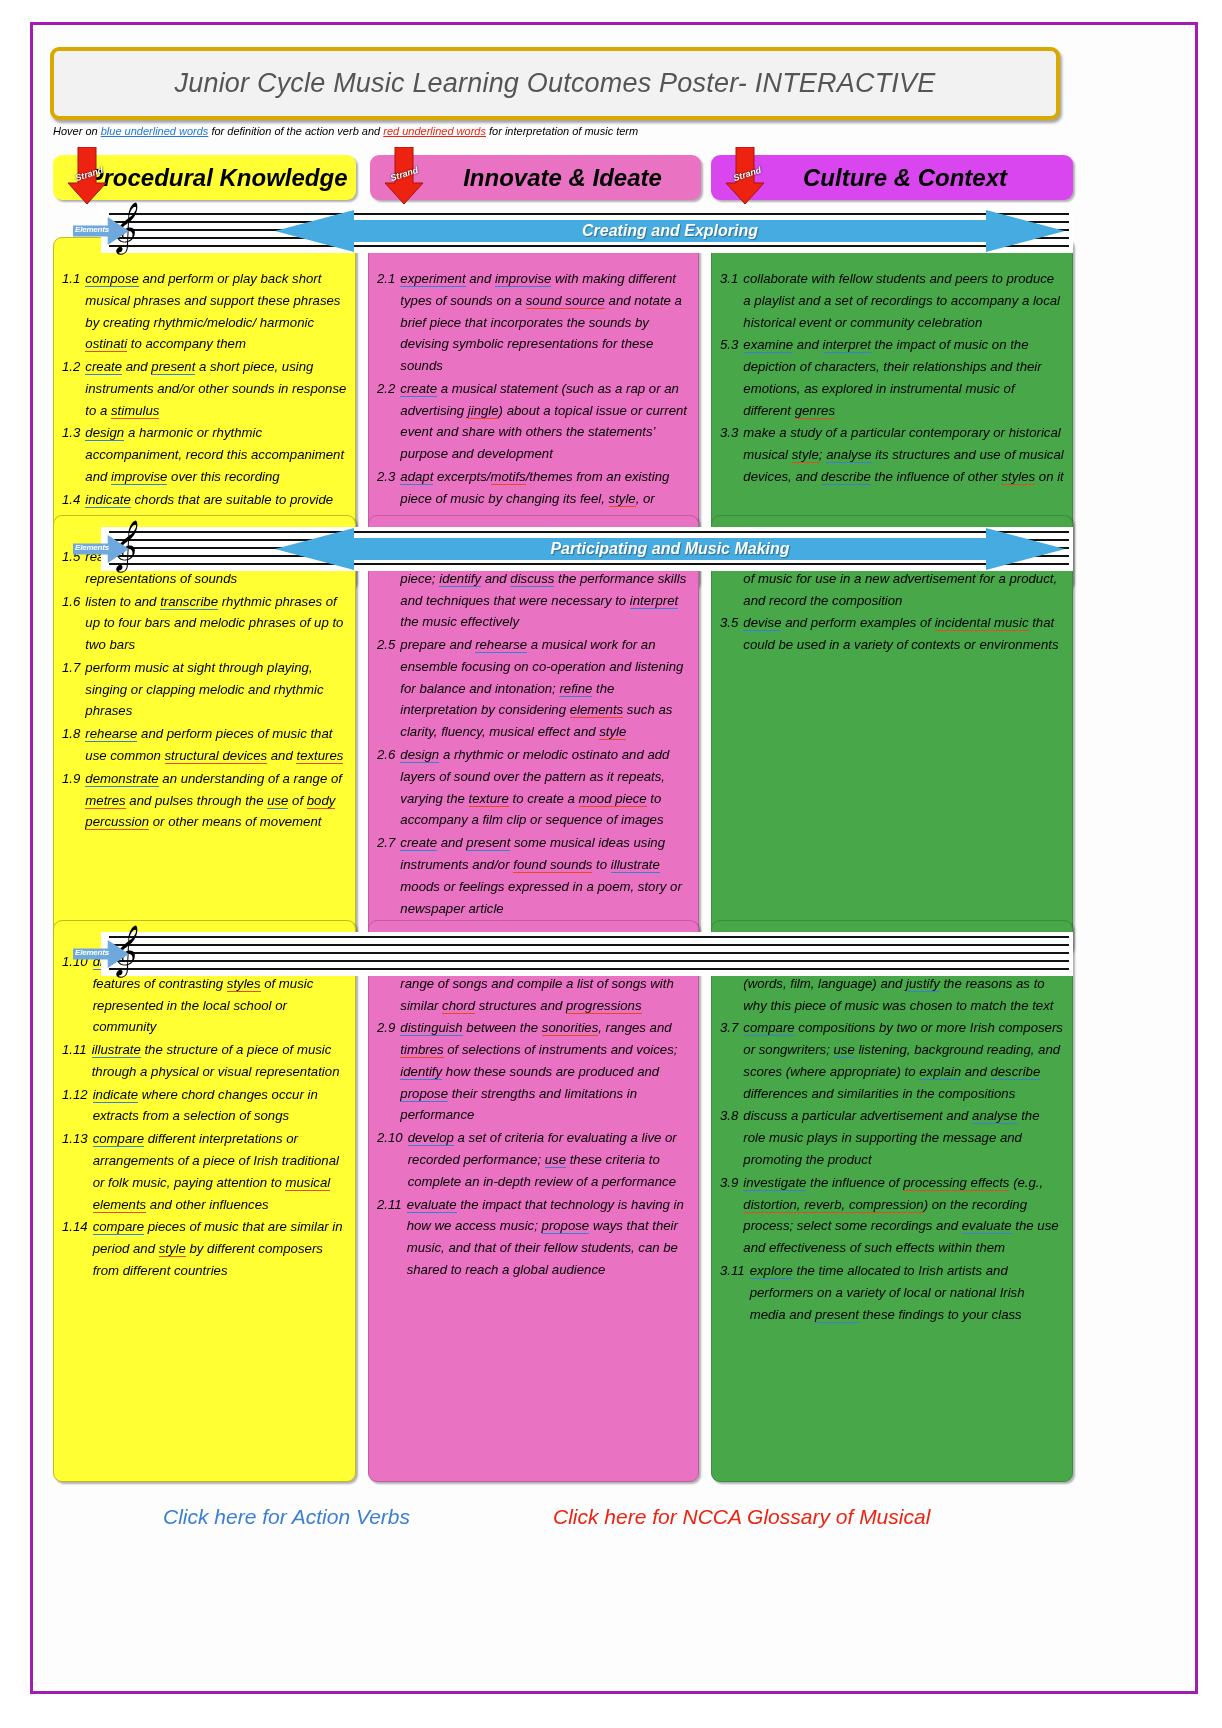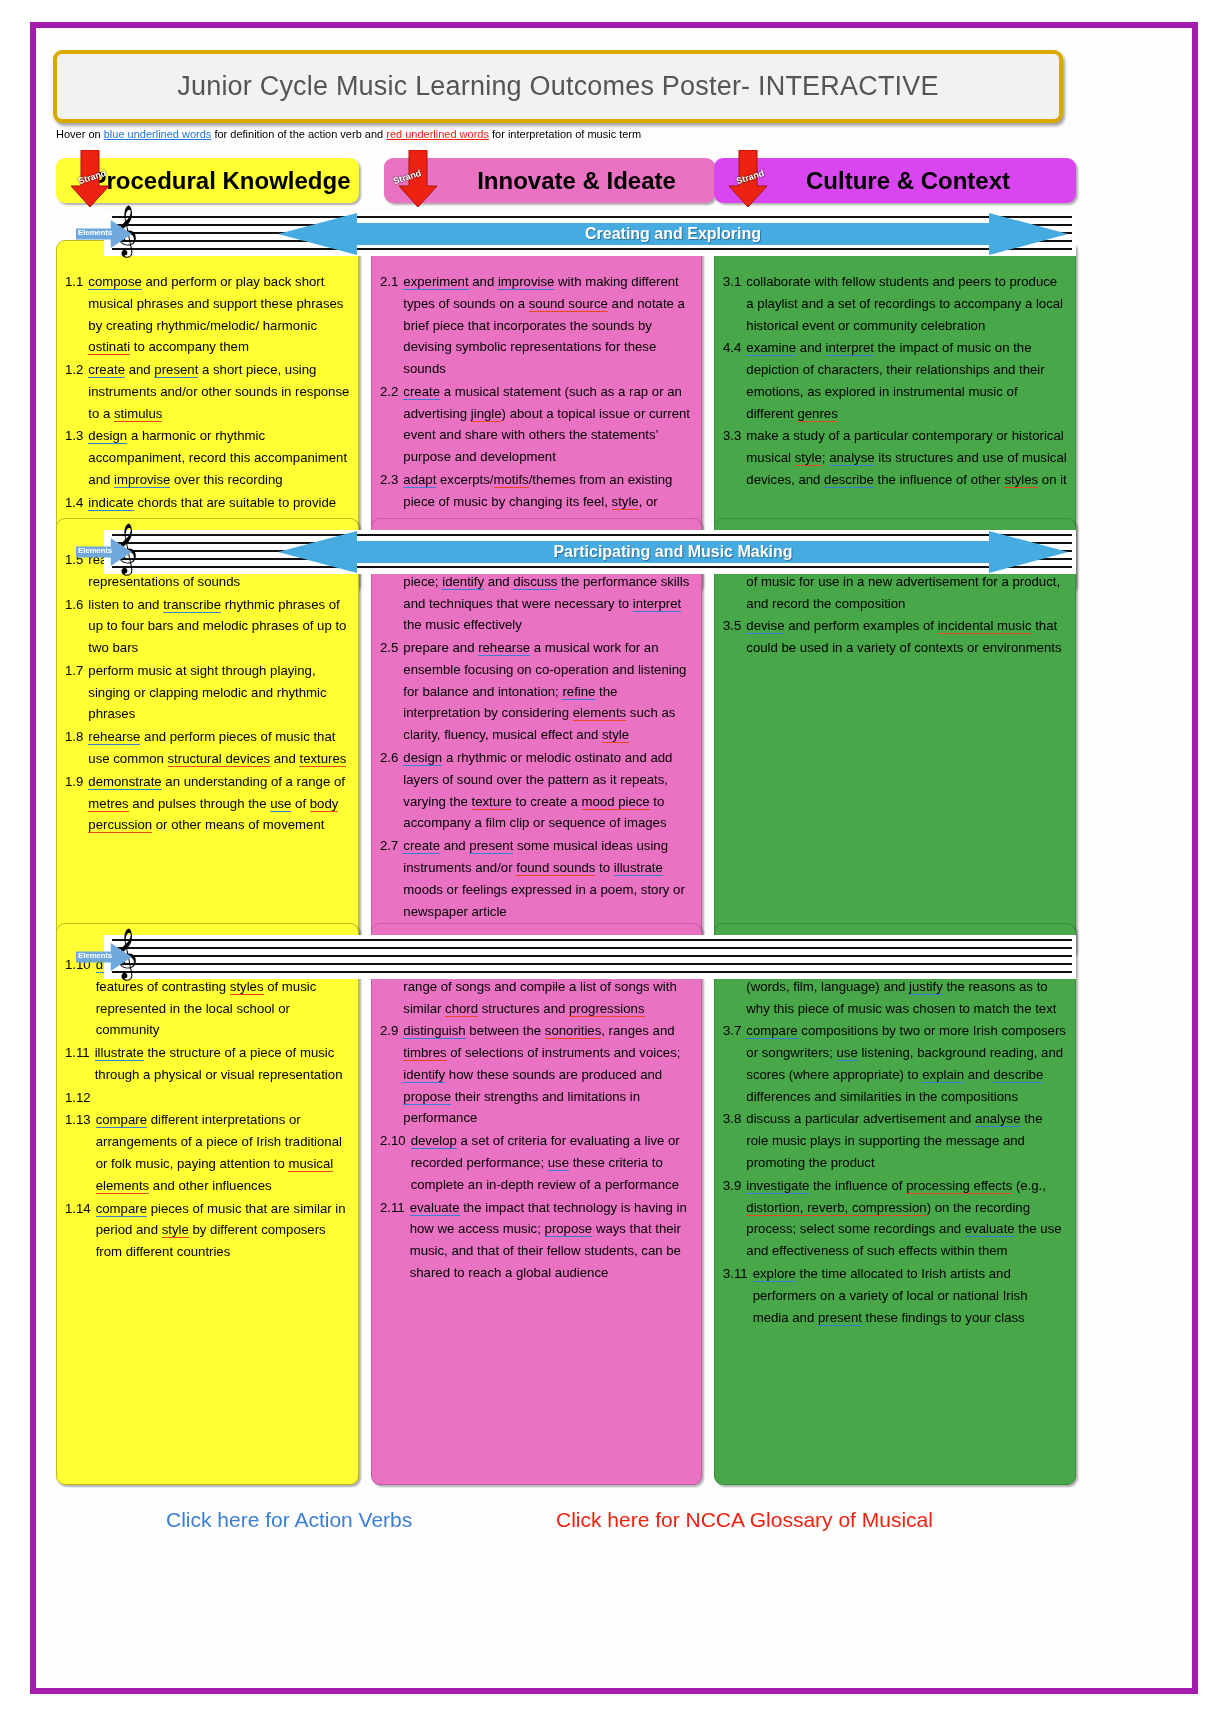--- a/index.html
+++ b/index.html
@@ -6,22 +6,23 @@
   body {
     width:1222px; height:1728px;
     background:#ffffff;
     font-family:"Liberation Sans", sans-serif;
     overflow:hidden;
   }
   .page {
     position:absolute; left:30px; top:22px;
     width:1168px; height:1672px;
     background:#fdfdfd;
-    border:6px solid #a21caf;
+    border:3px solid #a21caf;
     box-sizing:border-box;
+    font-style:italic;
   }
   
   .title-wrap {
     position:absolute; left:17px; top:22px;
     width:1002px; height:65px;
     background:#f2f2f2;
     border:4px solid #d9a900;
     border-radius:9px;
     box-shadow:2px 3px 3px rgba(0,0,0,.35);
     display:flex; align-items:center; justify-content:center;
@@ -41,21 +42,21 @@
   
   .strands { position:absolute; left:20px; top:130px; width:1020px; height:45px; }
   .strand {
     position:absolute; top:0; height:45px;
     border-radius:9px; box-sizing:border-box;
     box-shadow:2px 2px 2px rgba(0,0,0,.3);
     display:flex; align-items:center; justify-content:center;
   }
   .strand .label { font-size:24px; font-weight:bold; color:#000; padding-left:26px; white-space:nowrap;}
   .s1 { left:0px;   width:303px; background:#ffff33; }
-  .s2 { left:328px; width:331px; background:#ea72c3;padding-left:28px; }
+  .s2 { left:317px; width:331px; background:#ea72c3;padding-left:28px; }
   .s3 { left:658px; width:362px; background:#d946ef; }
 
   .strand-arrow {
     position:absolute; top:-8px; left:12px; width:44px; height:58px;
     pointer-events:none;
   }
 
   
   .col {
     position:absolute;
@@ -211,21 +212,21 @@
         </div>
       </div>
     </div>
   <div class="col c3 g1">
       <div class="col-inner">
         <div class="lo">
           <span class="num">3.1</span>
           <span class="txt"><span>collaborate with fellow students and peers to produce a playlist and a set of recordings to accompany a local historical event or community celebration</span></span>
         </div>
         <div class="lo">
-          <span class="num">4.4</span>
+          <span class="num">5.3</span>
           <span class="txt"><span class="bl">examine</span><span> and </span><span class="bl">interpret</span><span> the impact of music on the depiction of characters, their relationships and their emotions, as explored in instrumental music of different </span><span class="rd">genres</span></span>
         </div>
         <div class="lo">
           <span class="num">3.3</span>
           <span class="txt"><span>make a study of a particular contemporary or historical musical </span><span class="rd">style</span><span>; </span><span class="bl">analyse</span><span> its structures and use of musical devices, and </span><span class="bl">describe</span><span> the influence of other </span><span class="rd">styles</span><span> on it</span></span>
         </div>
       </div>
     </div>
 
   <div class="col c1 g2">
@@ -290,20 +291,21 @@
         <div class="lo">
           <span class="num">1.10</span>
           <span class="txt"><span class="bl">discuss</span><span> the characteristics and defining features of contrasting </span><span class="rd">styles</span><span> of music represented in the local school or community</span></span>
         </div>
         <div class="lo">
           <span class="num">1.11</span>
           <span class="txt"><span class="bl">illustrate</span><span> the structure of a piece of music through a physical or visual representation</span></span>
         </div>
         <div class="lo">
           <span class="num">1.12</span>
+          <span class="txt"><span class="bl">indicate</span><span> where chord changes occur in extracts from a selection of songs</span></span>
         </div>
         <div class="lo">
           <span class="num">1.13</span>
           <span class="txt"><span class="bl">compare</span><span> different interpretations or arrangements of a piece of Irish traditional or folk music, paying attention to </span><span class="rd">musical  elements</span><span> and other influences</span></span>
         </div>
         <div class="lo">
           <span class="num">1.14</span>
           <span class="txt"><span class="bl">compare</span><span> pieces of music that are similar in  period and </span><span class="rd">style</span><span> by different composers from different countries</span></span>
         </div>
       </div>

